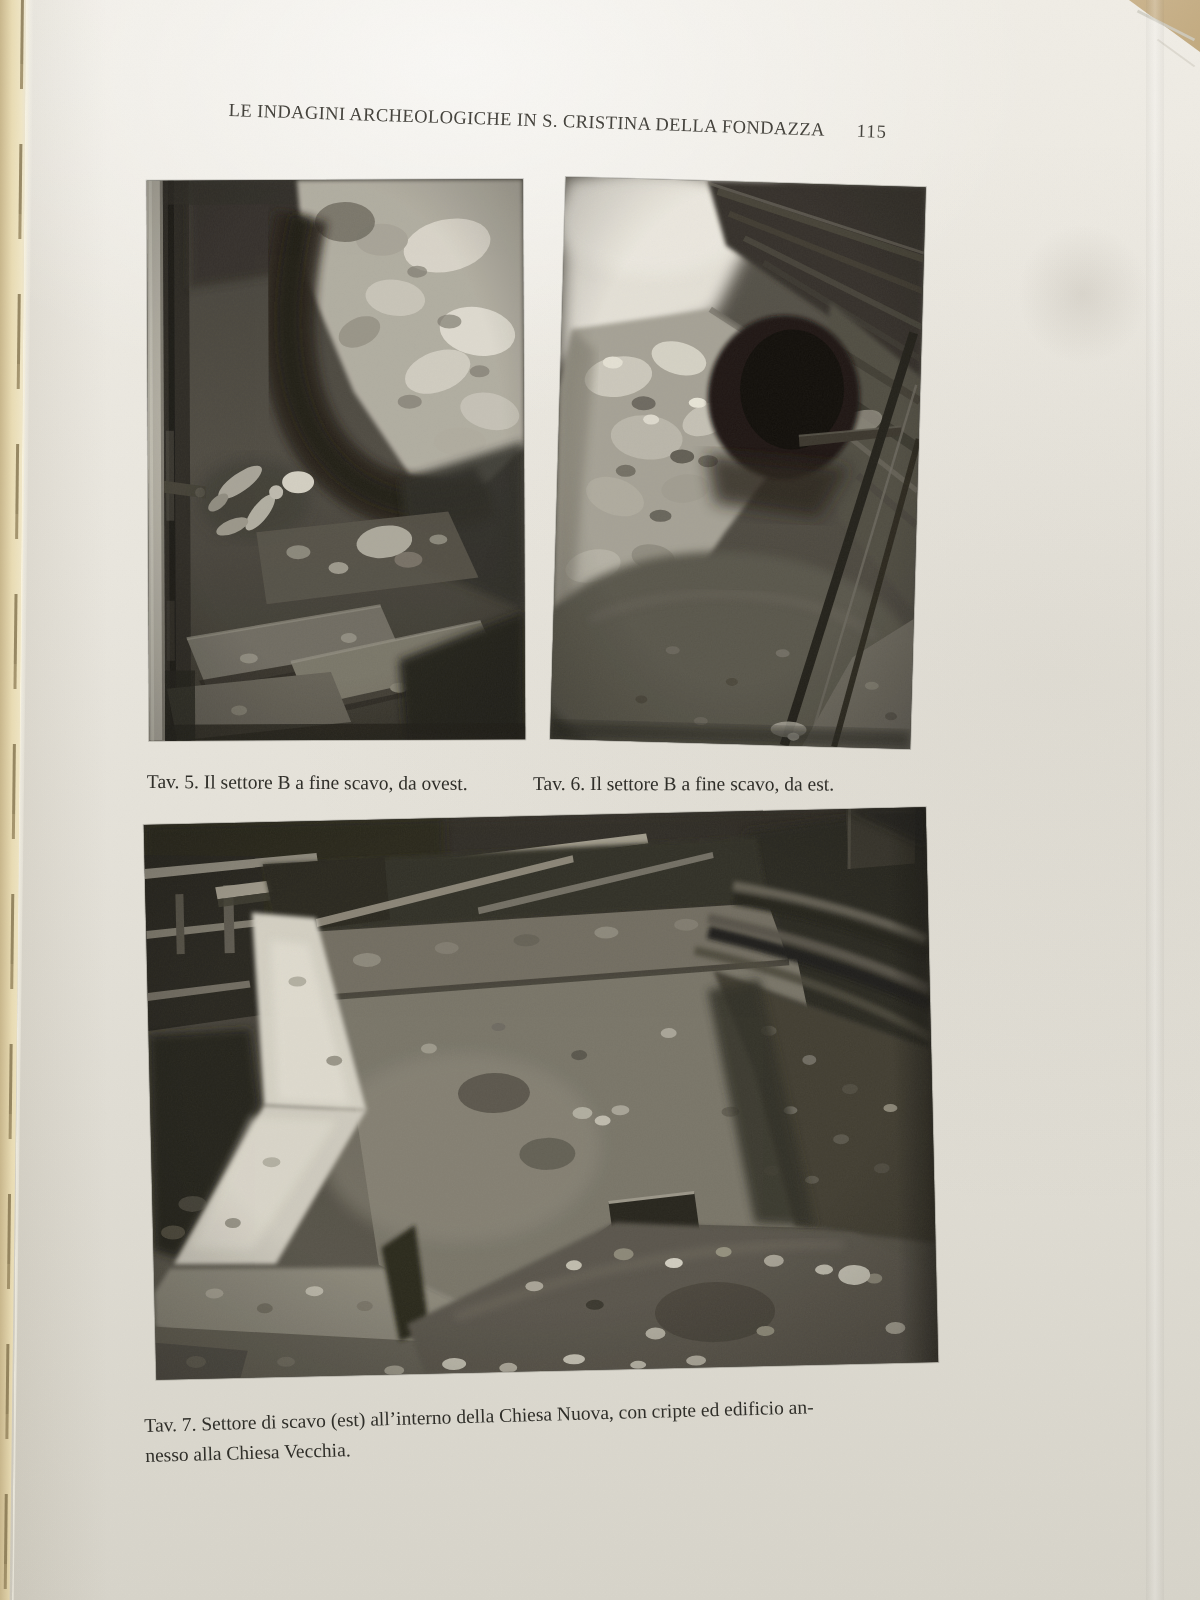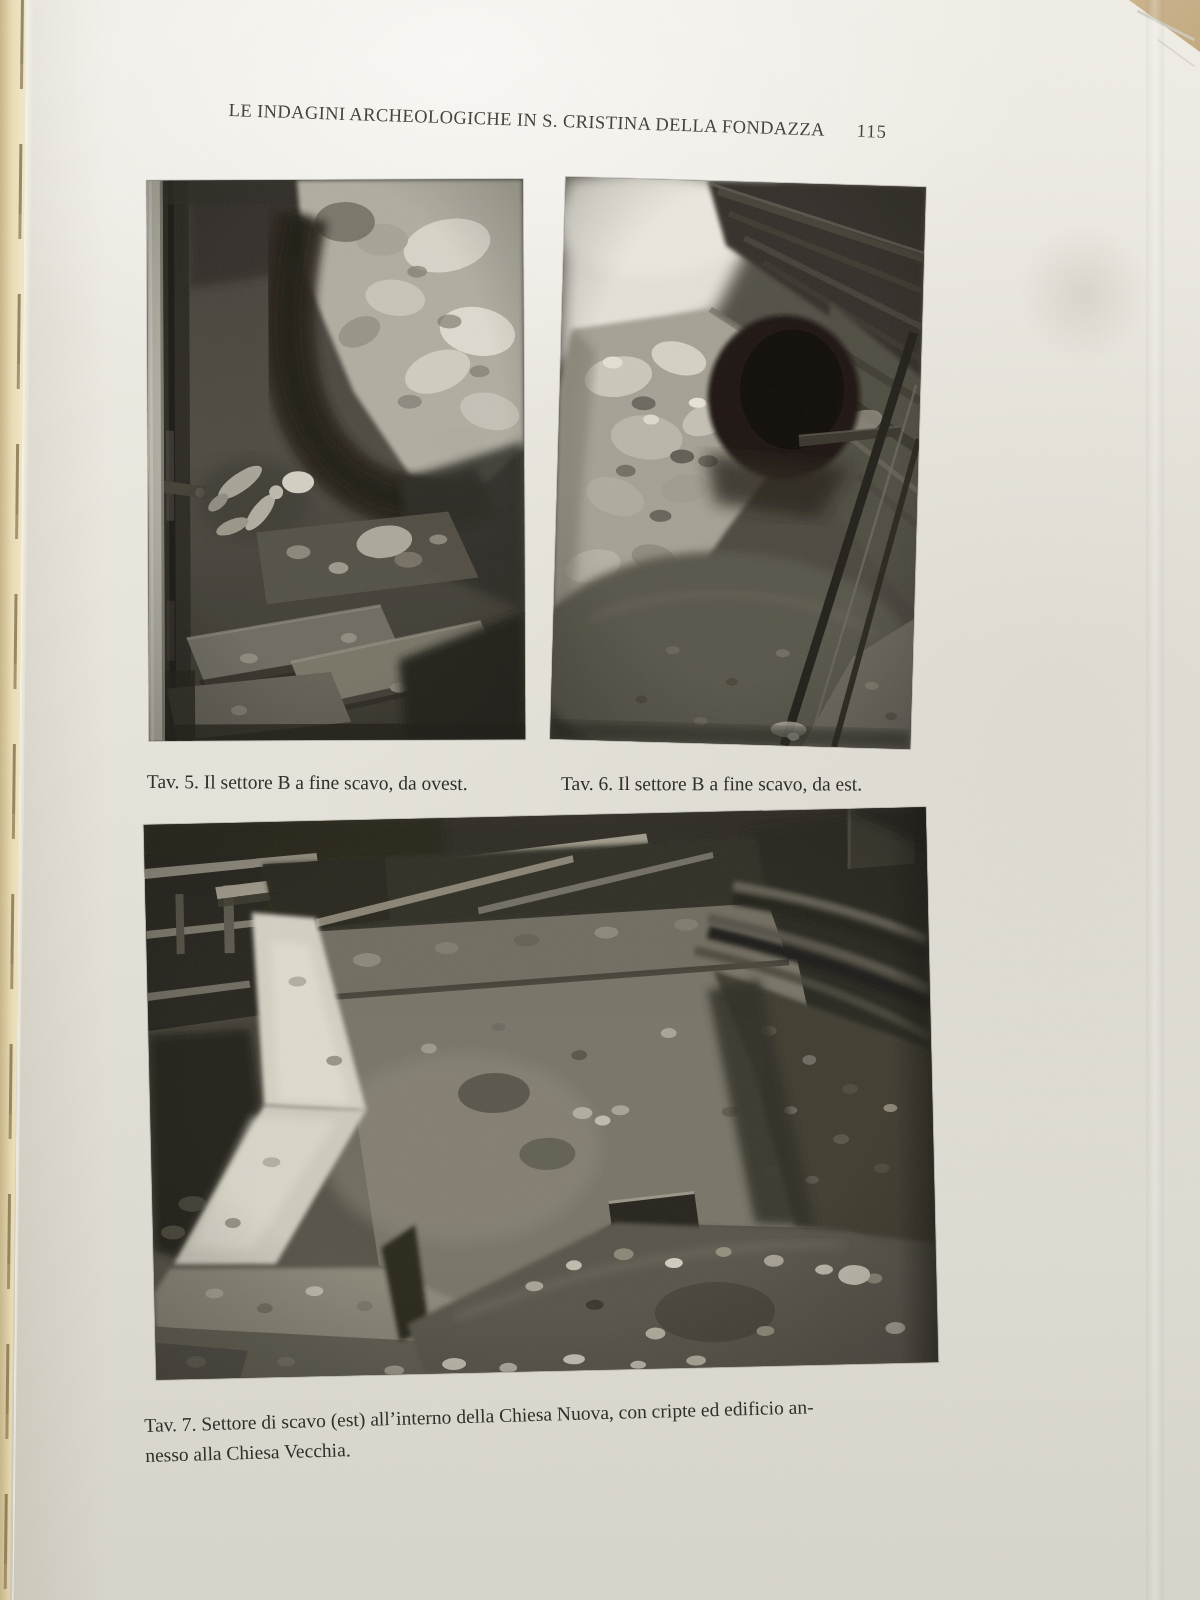--- a/index.html
+++ b/index.html
@@ -39,21 +39,21 @@
   .running-header .pagenum{margin-left:32px;letter-spacing:1px;}
   
   figure{margin:0;padding:0;position:absolute;overflow:hidden;background:#35332c;
     box-shadow:0 0 0 1px rgba(40,38,30,.25);}
   figure svg{display:block;width:100%;height:100%;}
   .plate-tav5{left:148px;top:180px;width:376px;height:560px;transform:rotate(-.25deg);}
   .plate-tav6{left:558px;top:182px;width:360px;height:562px;transform:rotate(1.6deg);}
   .plate-tav7{left:150px;top:816px;width:782px;height:555px;transform:rotate(-1.3deg);}
   .caption{position:absolute;color:#2e2d28;font-size:19.5px;line-height:30px;white-space:nowrap;}
   .caption-tav5{left:147px;top:747px;transform:rotate(.35deg);transform-origin:left top;}
-  .caption-tav6{left:561px;top:749px;transform:rotate(.1deg);transform-origin:left top;}
+  .caption-tav6{left:533px;top:749px;transform:rotate(.1deg);transform-origin:left top;}
   .caption-tav7{left:144px;top:1391px;width:830px;white-space:normal;
     transform:rotate(-1.6deg);transform-origin:left top;}
   .noise{left:0;top:0;pointer-events:none;opacity:.05;}
 </style>
 </head>
 <body>
 
 <div class="abs page-edge-left"></div>
 <div class="abs gutter-crease"></div>
 <div class="abs inner-page-edge"></div>

